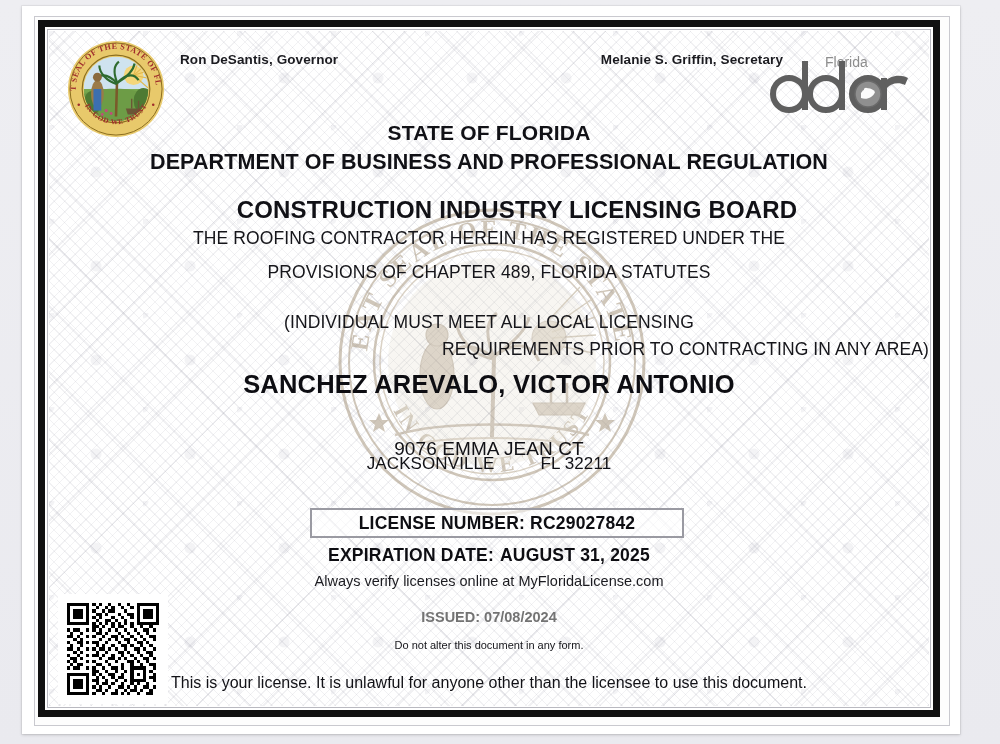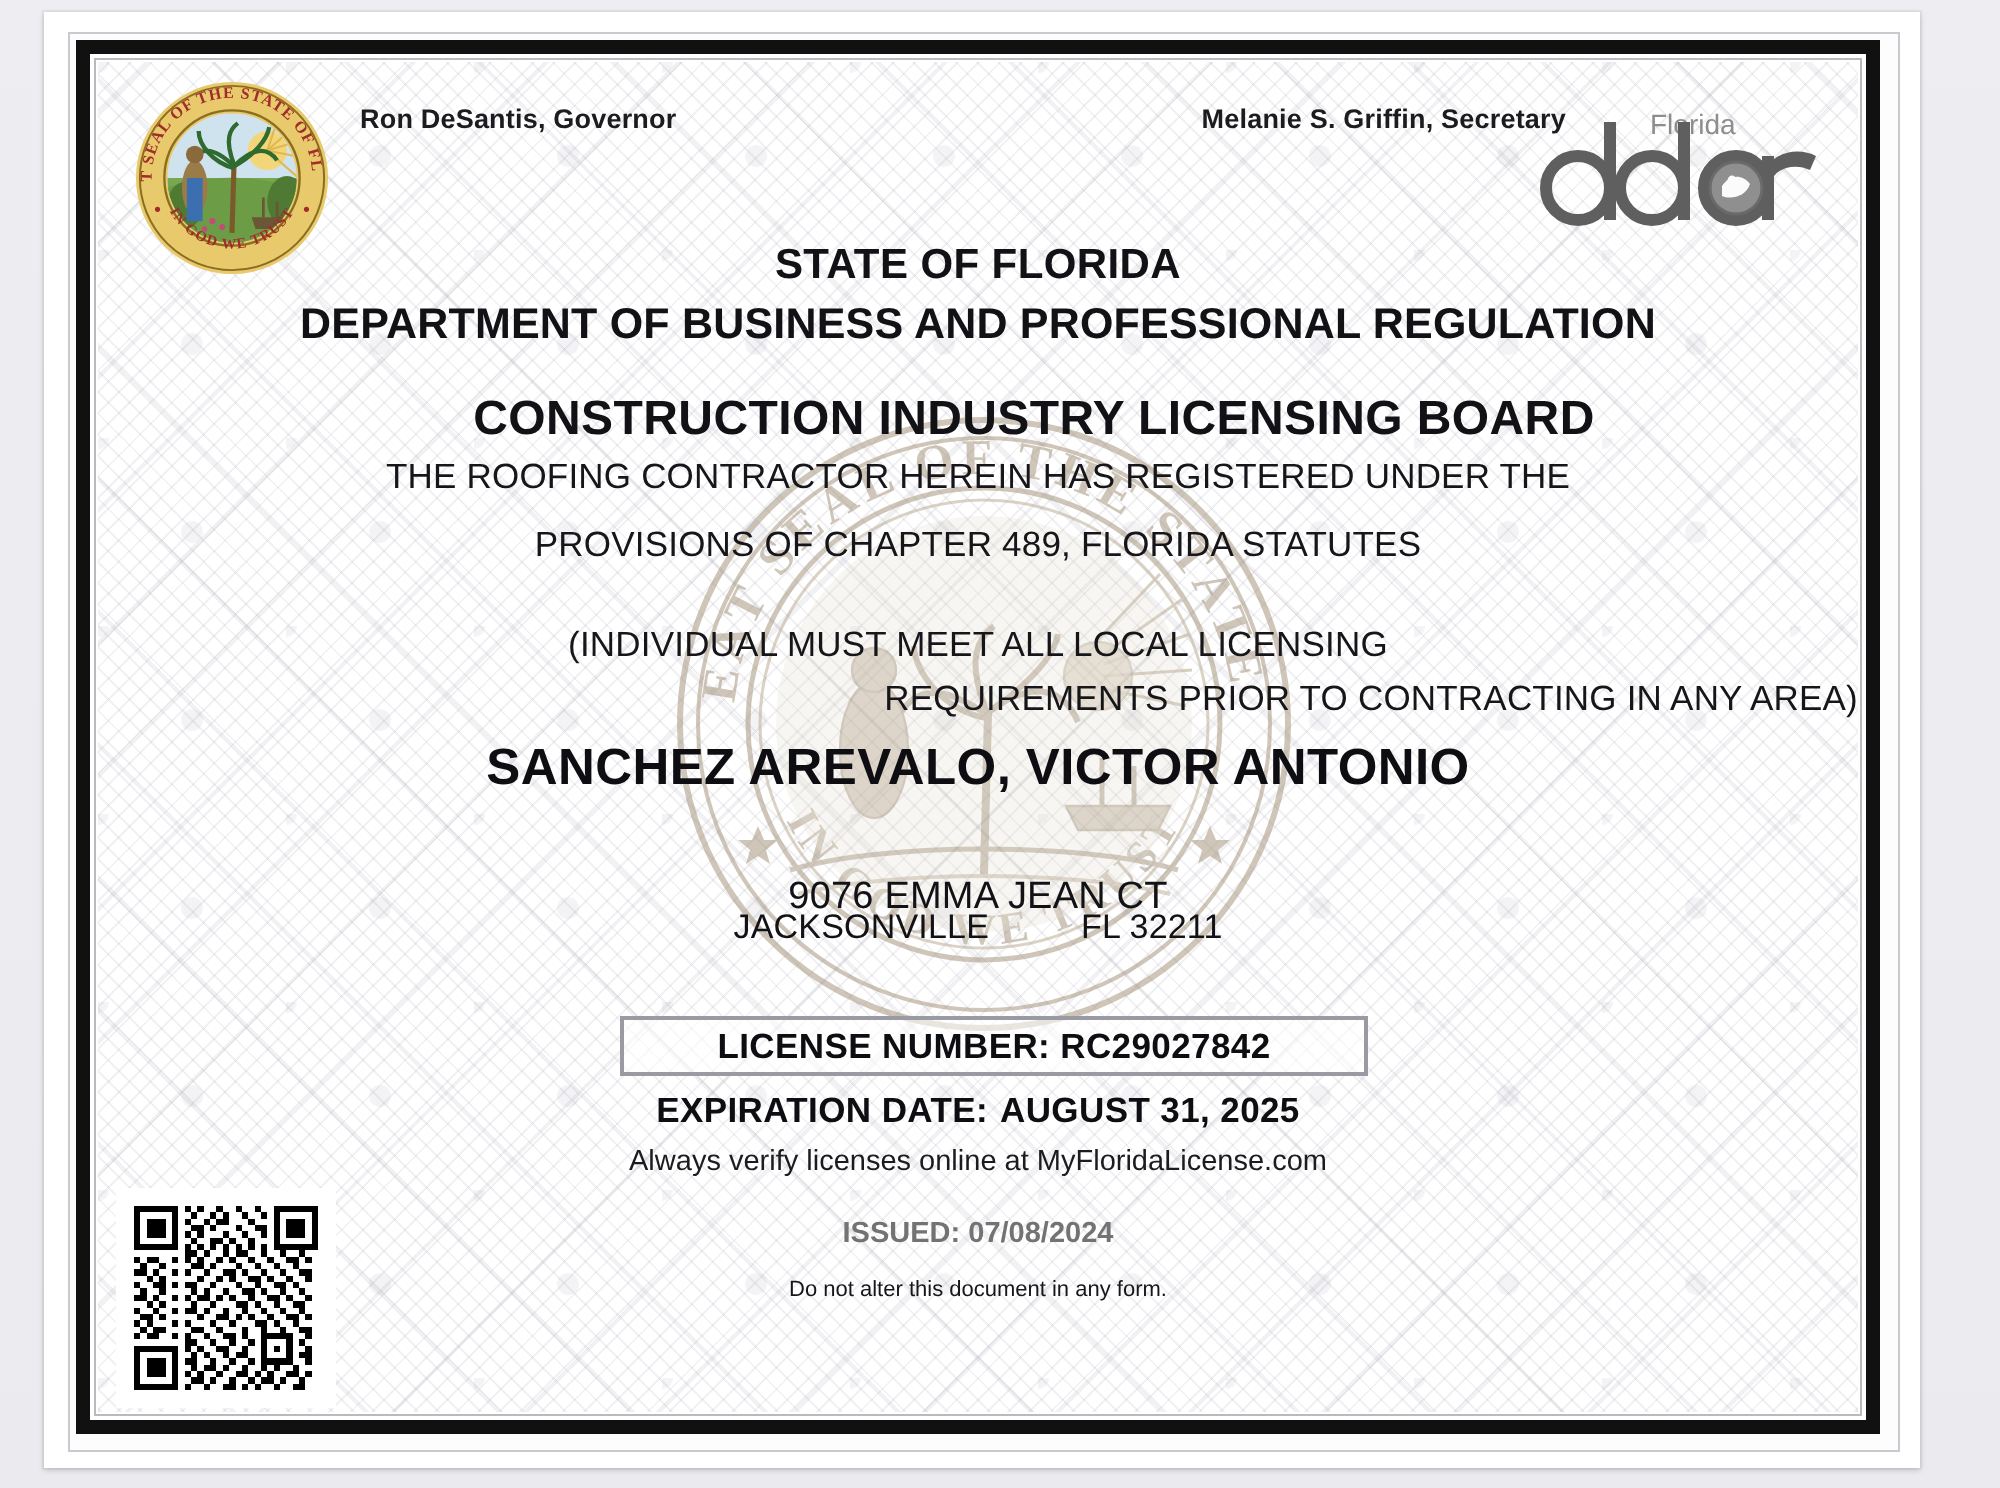--- a/index.html
+++ b/index.html
@@ -431,20 +431,21 @@
 
       <div class="license-box">
         <span>LICENSE NUMBER: RC29027842</span>
       </div>
 
       <div class="line expiration"><span>EXPIRATION DATE:</span><span class="spacer"></span><span>AUGUST 31, 2025</span></div>
 
       <div class="line verify">Always verify licenses online at MyFloridaLicense.com</div>
       <div class="line issued">ISSUED: 07/08/2024</div>
       <div class="line donotalter">Do not alter this document in any form.</div>
+      <div class="line unlawful">This is your license. It is unlawful for anyone other than the licensee to use this document.</div>
 
       <div class="qr-wrap">
         <svg width="92" height="92" viewBox="0 0 29 29" shape-rendering="crispEdges">
           <rect width="29" height="29" fill="#ffffff"></rect>
           <g fill="#000000">
 
             <rect x="0" y="0" width="7" height="1"></rect>
               <rect x="0" y="6" width="7" height="1"></rect>
             <rect x="0" y="0" width="1" height="7"></rect>
               <rect x="6" y="0" width="1" height="7"></rect>

